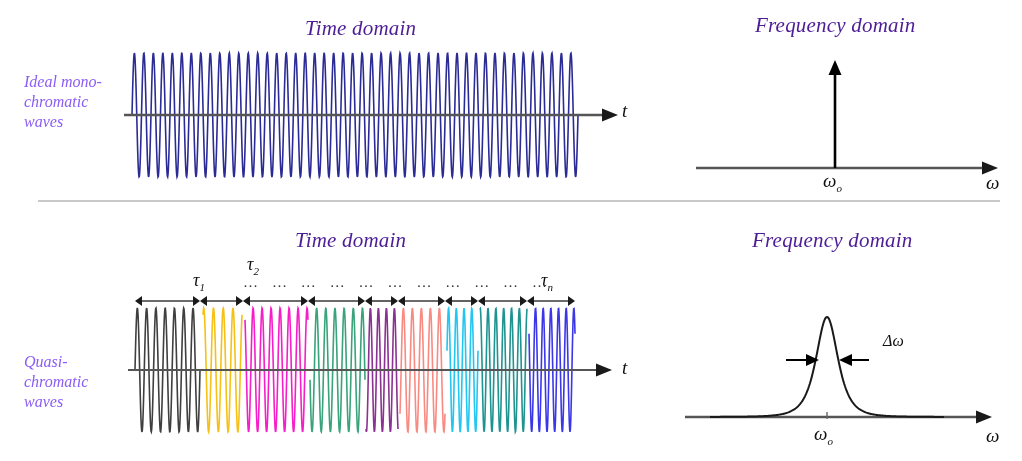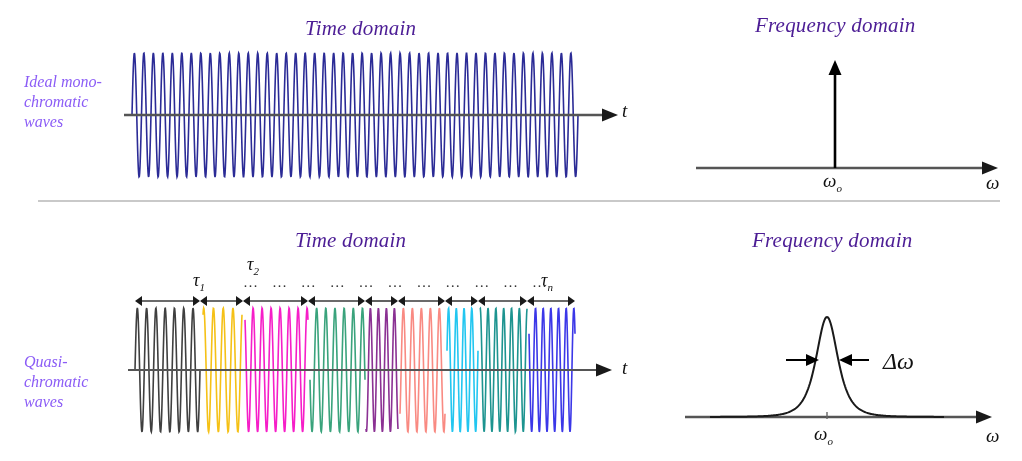--- a/index.html
+++ b/index.html
@@ -201,21 +201,21 @@
       <path id="gauss-curve" fill="none" stroke="#1a1a1a" stroke-width="2" d="M30.00 116.91L30.90 116.91L31.80 116.91L32.70 116.90L33.60 116.90L34.50 116.90L35.40 116.90L36.30 116.89L37.20 116.89L38.10 116.88L39.00 116.88L39.90 116.88L40.80 116.87L41.70 116.87L42.60 116.86L43.50 116.86L44.40 116.85L45.30 116.85L46.20 116.84L47.10 116.84L48.00 116.83L48.90 116.83L49.80 116.82L50.70 116.82L51.60 116.81L52.50 116.80L53.40 116.79L54.30 116.79L55.20 116.78L56.10 116.77L57.00 116.76L57.90 116.75L58.80 116.74L59.70 116.73L60.60 116.72L61.50 116.71L62.40 116.70L63.30 116.69L64.20 116.67L65.10 116.66L66.00 116.64L66.90 116.63L67.80 116.61L68.70 116.60L69.60 116.58L70.50 116.56L71.40 116.54L72.30 116.52L73.20 116.50L74.10 116.47L75.00 116.45L75.90 116.42L76.80 116.39L77.70 116.37L78.60 116.33L79.50 116.30L80.40 116.27L81.30 116.23L82.20 116.19L83.10 116.15L84.00 116.10L84.90 116.06L85.80 116.00L86.70 115.95L87.60 115.89L88.50 115.83L89.40 115.76L90.30 115.69L91.20 115.62L92.10 115.54L93.00 115.45L93.90 115.36L94.80 115.26L95.70 115.15L96.60 115.04L97.50 114.91L98.40 114.78L99.30 114.63L100.20 114.48L101.10 114.31L102.00 114.13L102.90 113.93L103.80 113.72L104.70 113.49L105.60 113.24L106.50 112.96L107.40 112.67L108.30 112.35L109.20 112.00L110.10 111.61L111.00 111.20L111.90 110.74L112.80 110.24L113.70 109.70L114.60 109.11L115.50 108.45L116.40 107.74L117.30 106.96L118.20 106.10L119.10 105.15L120.00 104.12L120.90 102.98L121.80 101.73L122.70 100.36L123.60 98.85L124.50 97.20L125.40 95.39L126.30 93.40L127.20 91.23L128.10 88.86L129.00 86.27L129.90 83.46L130.80 80.42L131.70 77.13L132.60 73.60L133.50 69.83L134.40 65.83L135.30 61.62L136.20 57.23L137.10 52.69L138.00 48.07L138.90 43.44L139.80 38.87L140.70 34.46L141.60 30.32L142.50 26.56L143.40 23.29L144.30 20.61L145.20 18.63L146.10 17.41L147.00 17.00L147.90 17.41L148.80 18.63L149.70 20.61L150.60 23.29L151.50 26.56L152.40 30.32L153.30 34.46L154.20 38.87L155.10 43.44L156.00 48.07L156.90 52.69L157.80 57.23L158.70 61.62L159.60 65.83L160.50 69.83L161.40 73.60L162.30 77.13L163.20 80.42L164.10 83.46L165.00 86.27L165.90 88.86L166.80 91.23L167.70 93.40L168.60 95.39L169.50 97.20L170.40 98.85L171.30 100.36L172.20 101.73L173.10 102.98L174.00 104.12L174.90 105.15L175.80 106.10L176.70 106.96L177.60 107.74L178.50 108.45L179.40 109.11L180.30 109.70L181.20 110.24L182.10 110.74L183.00 111.20L183.90 111.61L184.80 112.00L185.70 112.35L186.60 112.67L187.50 112.96L188.40 113.24L189.30 113.49L190.20 113.72L191.10 113.93L192.00 114.13L192.90 114.31L193.80 114.48L194.70 114.63L195.60 114.78L196.50 114.91L197.40 115.04L198.30 115.15L199.20 115.26L200.10 115.36L201.00 115.45L201.90 115.54L202.80 115.62L203.70 115.69L204.60 115.76L205.50 115.83L206.40 115.89L207.30 115.95L208.20 116.00L209.10 116.06L210.00 116.10L210.90 116.15L211.80 116.19L212.70 116.23L213.60 116.27L214.50 116.30L215.40 116.33L216.30 116.37L217.20 116.39L218.10 116.42L219.00 116.45L219.90 116.47L220.80 116.50L221.70 116.52L222.60 116.54L223.50 116.56L224.40 116.58L225.30 116.60L226.20 116.61L227.10 116.63L228.00 116.64L228.90 116.66L229.80 116.67L230.70 116.69L231.60 116.70L232.50 116.71L233.40 116.72L234.30 116.73L235.20 116.74L236.10 116.75L237.00 116.76L237.90 116.77L238.80 116.78L239.70 116.79L240.60 116.79L241.50 116.80L242.40 116.81L243.30 116.82L244.20 116.82L245.10 116.83L246.00 116.83L246.90 116.84L247.80 116.84L248.70 116.85L249.60 116.85L250.50 116.86L251.40 116.86L252.30 116.87L253.20 116.87L254.10 116.88L255.00 116.88L255.90 116.88L256.80 116.89L257.70 116.89L258.60 116.90L259.50 116.90L260.40 116.90L261.30 116.90L262.20 116.91L263.10 116.91L264.00 116.91"></path>
       <line x1="147" y1="112" x2="147" y2="119" stroke="#666666" stroke-width="1.4"></line>
 
       <line x1="106" y1="60" x2="126" y2="60" stroke="#000000" stroke-width="2"></line>
       <polygon points="126,54 139,60 126,66" fill="#000000"></polygon>
       <line x1="189" y1="60" x2="172" y2="60" stroke="#000000" stroke-width="2"></line>
       <polygon points="172,54 159,60 172,66" fill="#000000"></polygon>
     </svg>
   </div>
 
-  <div class="axlabel" style="left:883px; top:348px; font-size:24px;">Δω</div>
+  <div class="axlabel" style="left:883px; top:332px; font-size:16px;">Δω</div>
 
   <div class="axlabel" style="left:814px; top:423px;">
     <span>ω</span><sub style="font-size:11px;">o</sub>
   </div>
 
   <div class="axlabel" style="left:986px; top:425px;">ω</div>
 
 </div>
 
 </body></html>

